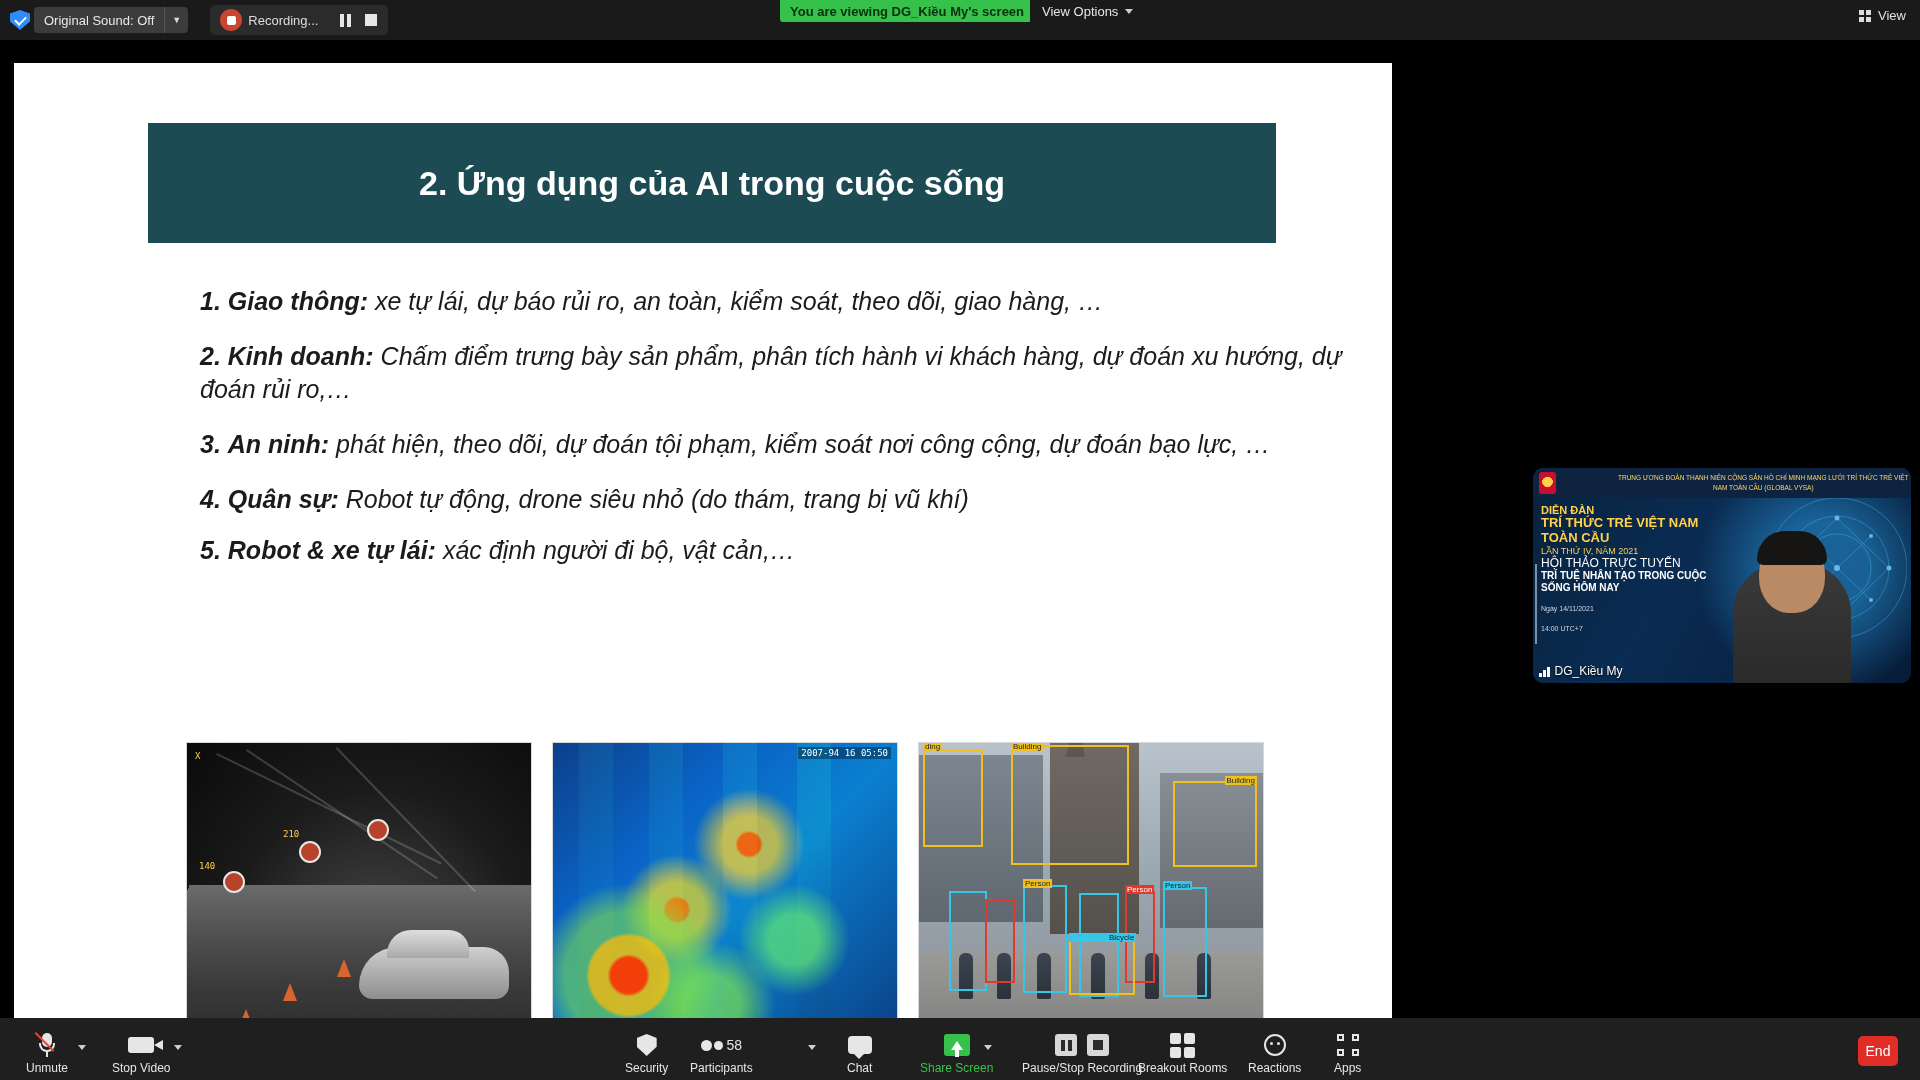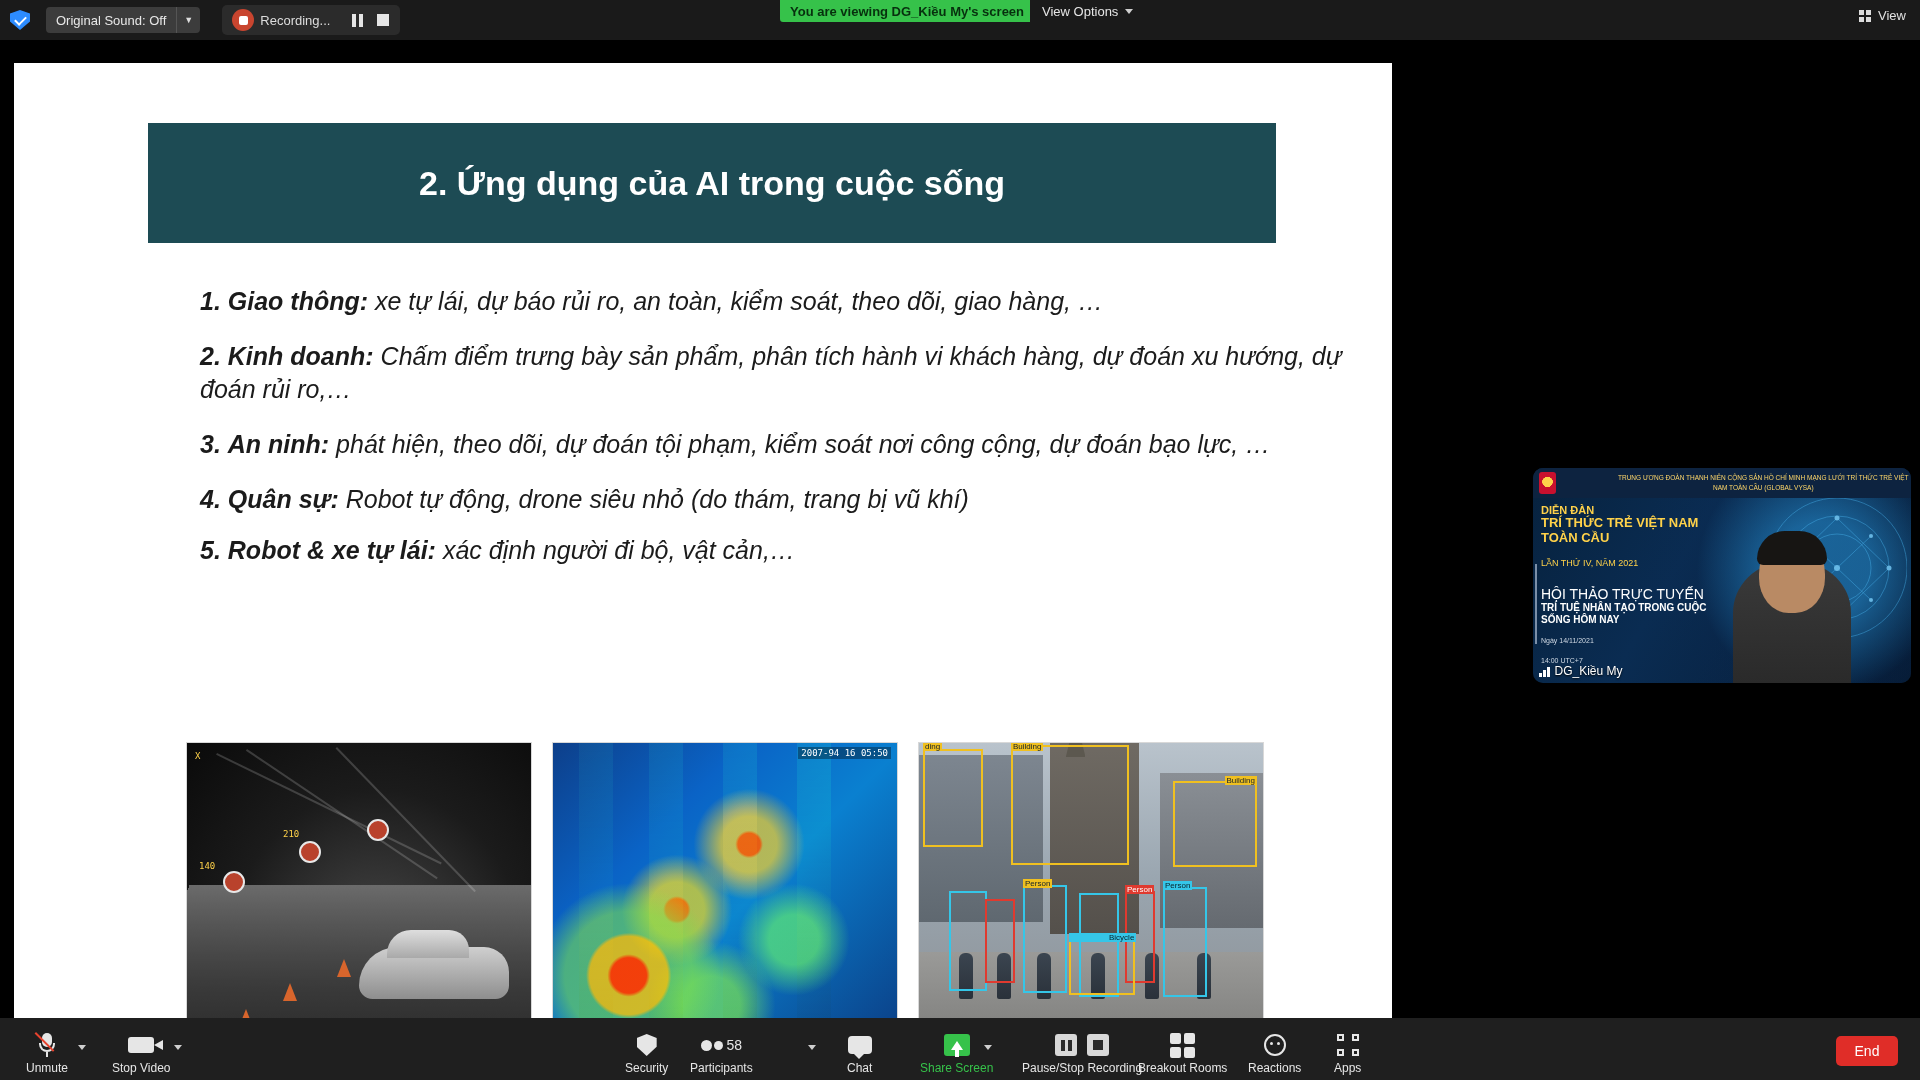--- a/index.html
+++ b/index.html
@@ -21,21 +21,21 @@
     width: 20px; height: 20px; background: #2d8cff;
     clip-path: polygon(50% 0%, 100% 18%, 100% 58%, 50% 100%, 0% 58%, 0% 18%);
     display: inline-block; position: relative;
   }
   .shield:after {
     content: ""; position: absolute; left: 5px; top: 6px;
     width: 9px; height: 5px; border-left: 2px solid #fff; border-bottom: 2px solid #fff;
     transform: rotate(-45deg);
   }
   .sound-pill {
-    margin-left: 16px; height: 26px; display: flex; align-items: stretch;
+    margin-left: 4px; height: 26px; display: flex; align-items: stretch;
     background: #3c3c3c; border-radius: 4px; overflow: hidden;
   }
   .sound-label {
     color: #e8e8e8; font-size: 13px; padding: 0 10px; display: flex; align-items: center;
     white-space: nowrap;
   }
   .sound-caret {
     width: 24px; display: flex; align-items: center; justify-content: center;
     border-left: 1px solid #555; color: #ddd; font-size: 9px;
   }
@@ -202,23 +202,23 @@
     background: #0d2340; display: flex; align-items: center;
   }
   .sv-bar .logo {
     width: 22px; height: 22px; margin-left: 6px; border-radius: 3px;
     background: radial-gradient(circle at 50% 45%, #ffd24a 0 35%, #c8102e 36% 100%);
   }
   .sv-bar .org { color: #ffd76a; font-size: 6.5px; margin-left: 60px; line-height: 1.5; text-align: center; }
   .sv-left { position: absolute; left: 8px; top: 36px; width: 180px; }
   .sv-l1 { color: #ffd24a; font-size: 11px; font-weight: bold; }
   .sv-l2 { color: #ffd24a; font-size: 13px; font-weight: bold; line-height: 1.15; }
-  .sv-l3 { color: #ffd24a; font-size: 9px; margin-top: 12px; }
+  .sv-l3 { color: #ffd24a; font-size: 9px; }
   .sv-sep { width: 2px; height: 80px; background: #7b8fa8; position: absolute; left: 2px; top: 96px; }
-  .sv-l4 { color: #ffffff; font-size: 14px; margin-top: 18px; }
+  .sv-l4 { color: #ffffff; font-size: 12px; }
   .sv-l5 { color: #ffffff; font-size: 10px; font-weight: bold; line-height: 1.2; }
   .sv-l6 { color: #cfd8e3; font-size: 7px; margin-top: 10px; line-height: 1.4; }
   .sv-person {
     position: absolute; right: 60px; bottom: 0; width: 118px; height: 120px;
     background: linear-gradient(180deg, #3a3a3a 0%, #2a2a2a 100%);
     border-radius: 50px 50px 0 0;
   }
   .sv-head {
     position: absolute; right: 86px; bottom: 70px; width: 66px; height: 78px;
     background: #b98a64; border-radius: 50% 50% 45% 45%;
@@ -277,21 +277,21 @@
   .rooms { display: grid; grid-template-columns: 11px 11px; grid-gap: 3px; }
   .rooms i { width: 11px; height: 11px; background: #e6e6e6; display: block; border-radius: 2px; }
   .smiley { width: 22px; height: 22px; border-radius: 50%; border: 2px solid #e6e6e6; position: relative; }
   .smiley:before { content:""; position:absolute; left:4px; top:6px; width:3px; height:3px; border-radius:50%; background:#e6e6e6; }
   .smiley:after { content:""; position:absolute; right:4px; top:6px; width:3px; height:3px; border-radius:50%; background:#e6e6e6; }
   .apps { width: 22px; height: 22px; position: relative; }
   .apps i { position: absolute; width: 7px; height: 7px; border: 2px solid #e6e6e6; }
   .apps i:nth-child(1){ left:0; top:0; } .apps i:nth-child(2){ right:0; top:0; }
   .apps i:nth-child(3){ left:0; bottom:0; } .apps i:nth-child(4){ right:0; bottom:0; }
   .end-btn {
-    position: absolute; right: 22px; bottom: 14px; width: 62px; height: 30px;
+    position: absolute; right: 22px; bottom: 14px; width: 40px; height: 30px;
     background: #e02d28; color: #fff; border-radius: 5px; font-size: 14px;
     display: flex; align-items: center; justify-content: center;
   }
   .share-label { color: #36c24a; }
 </style>
 </head>
 <body>
 
 <div id="app">
 

